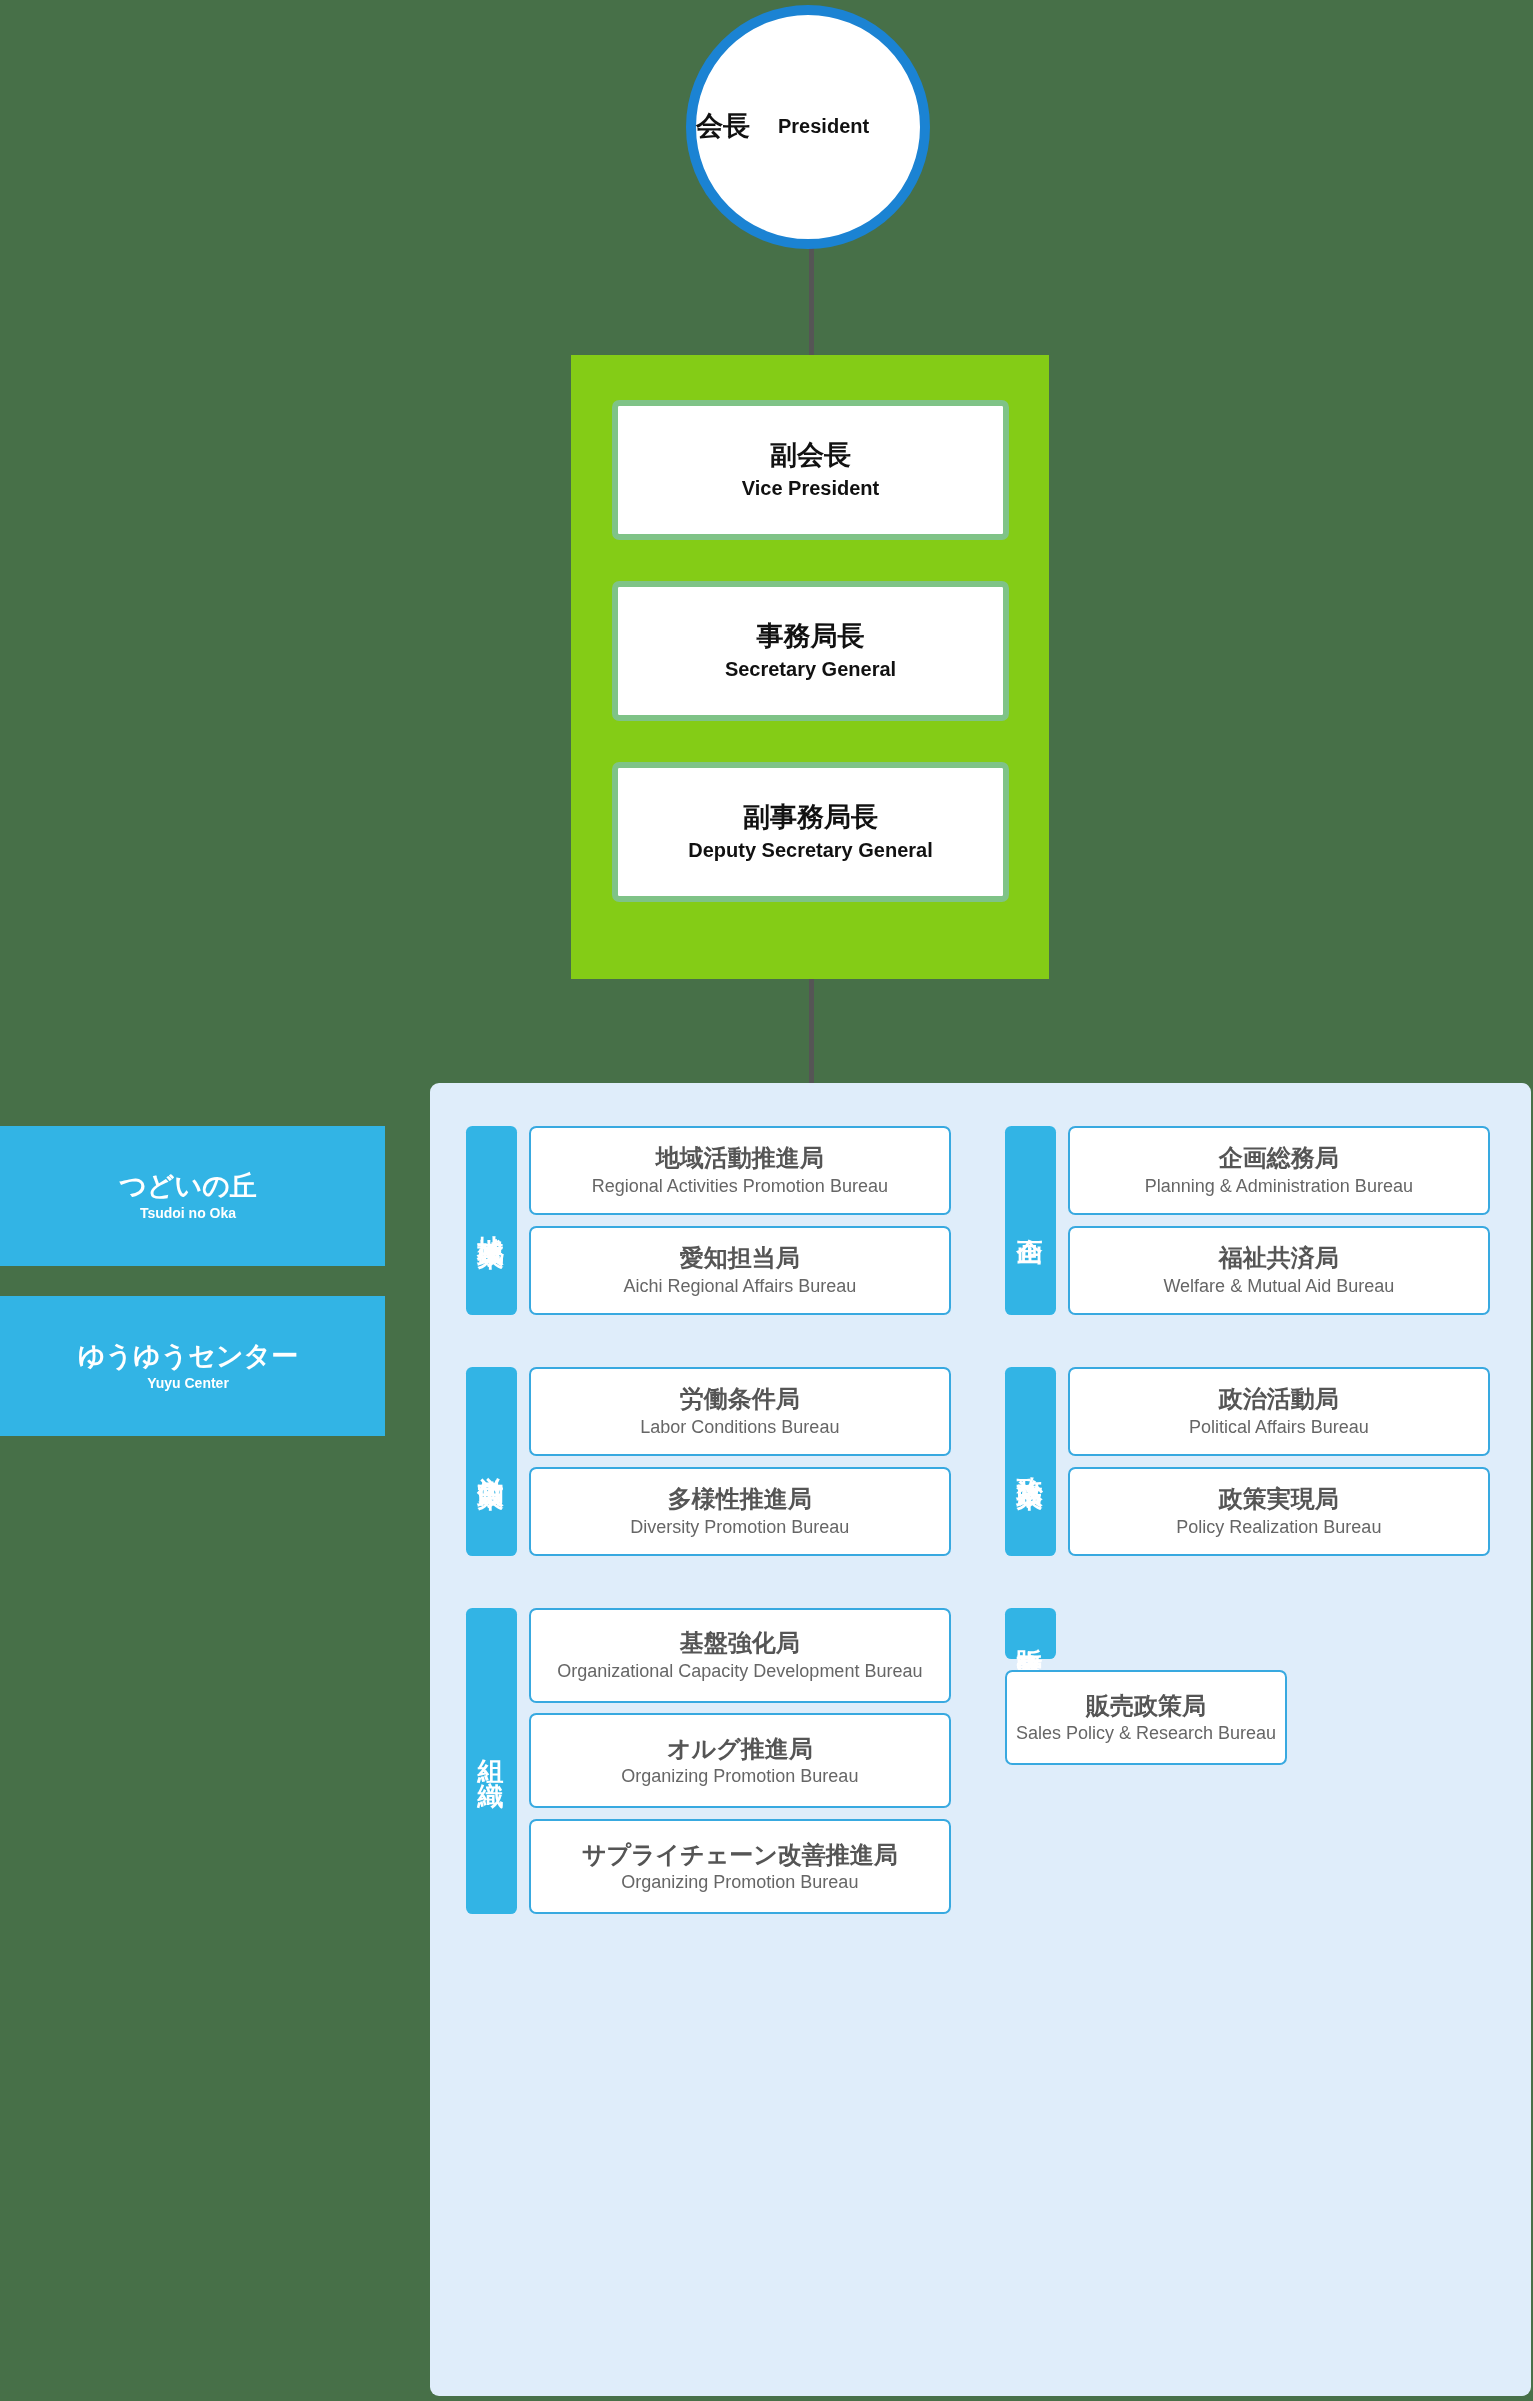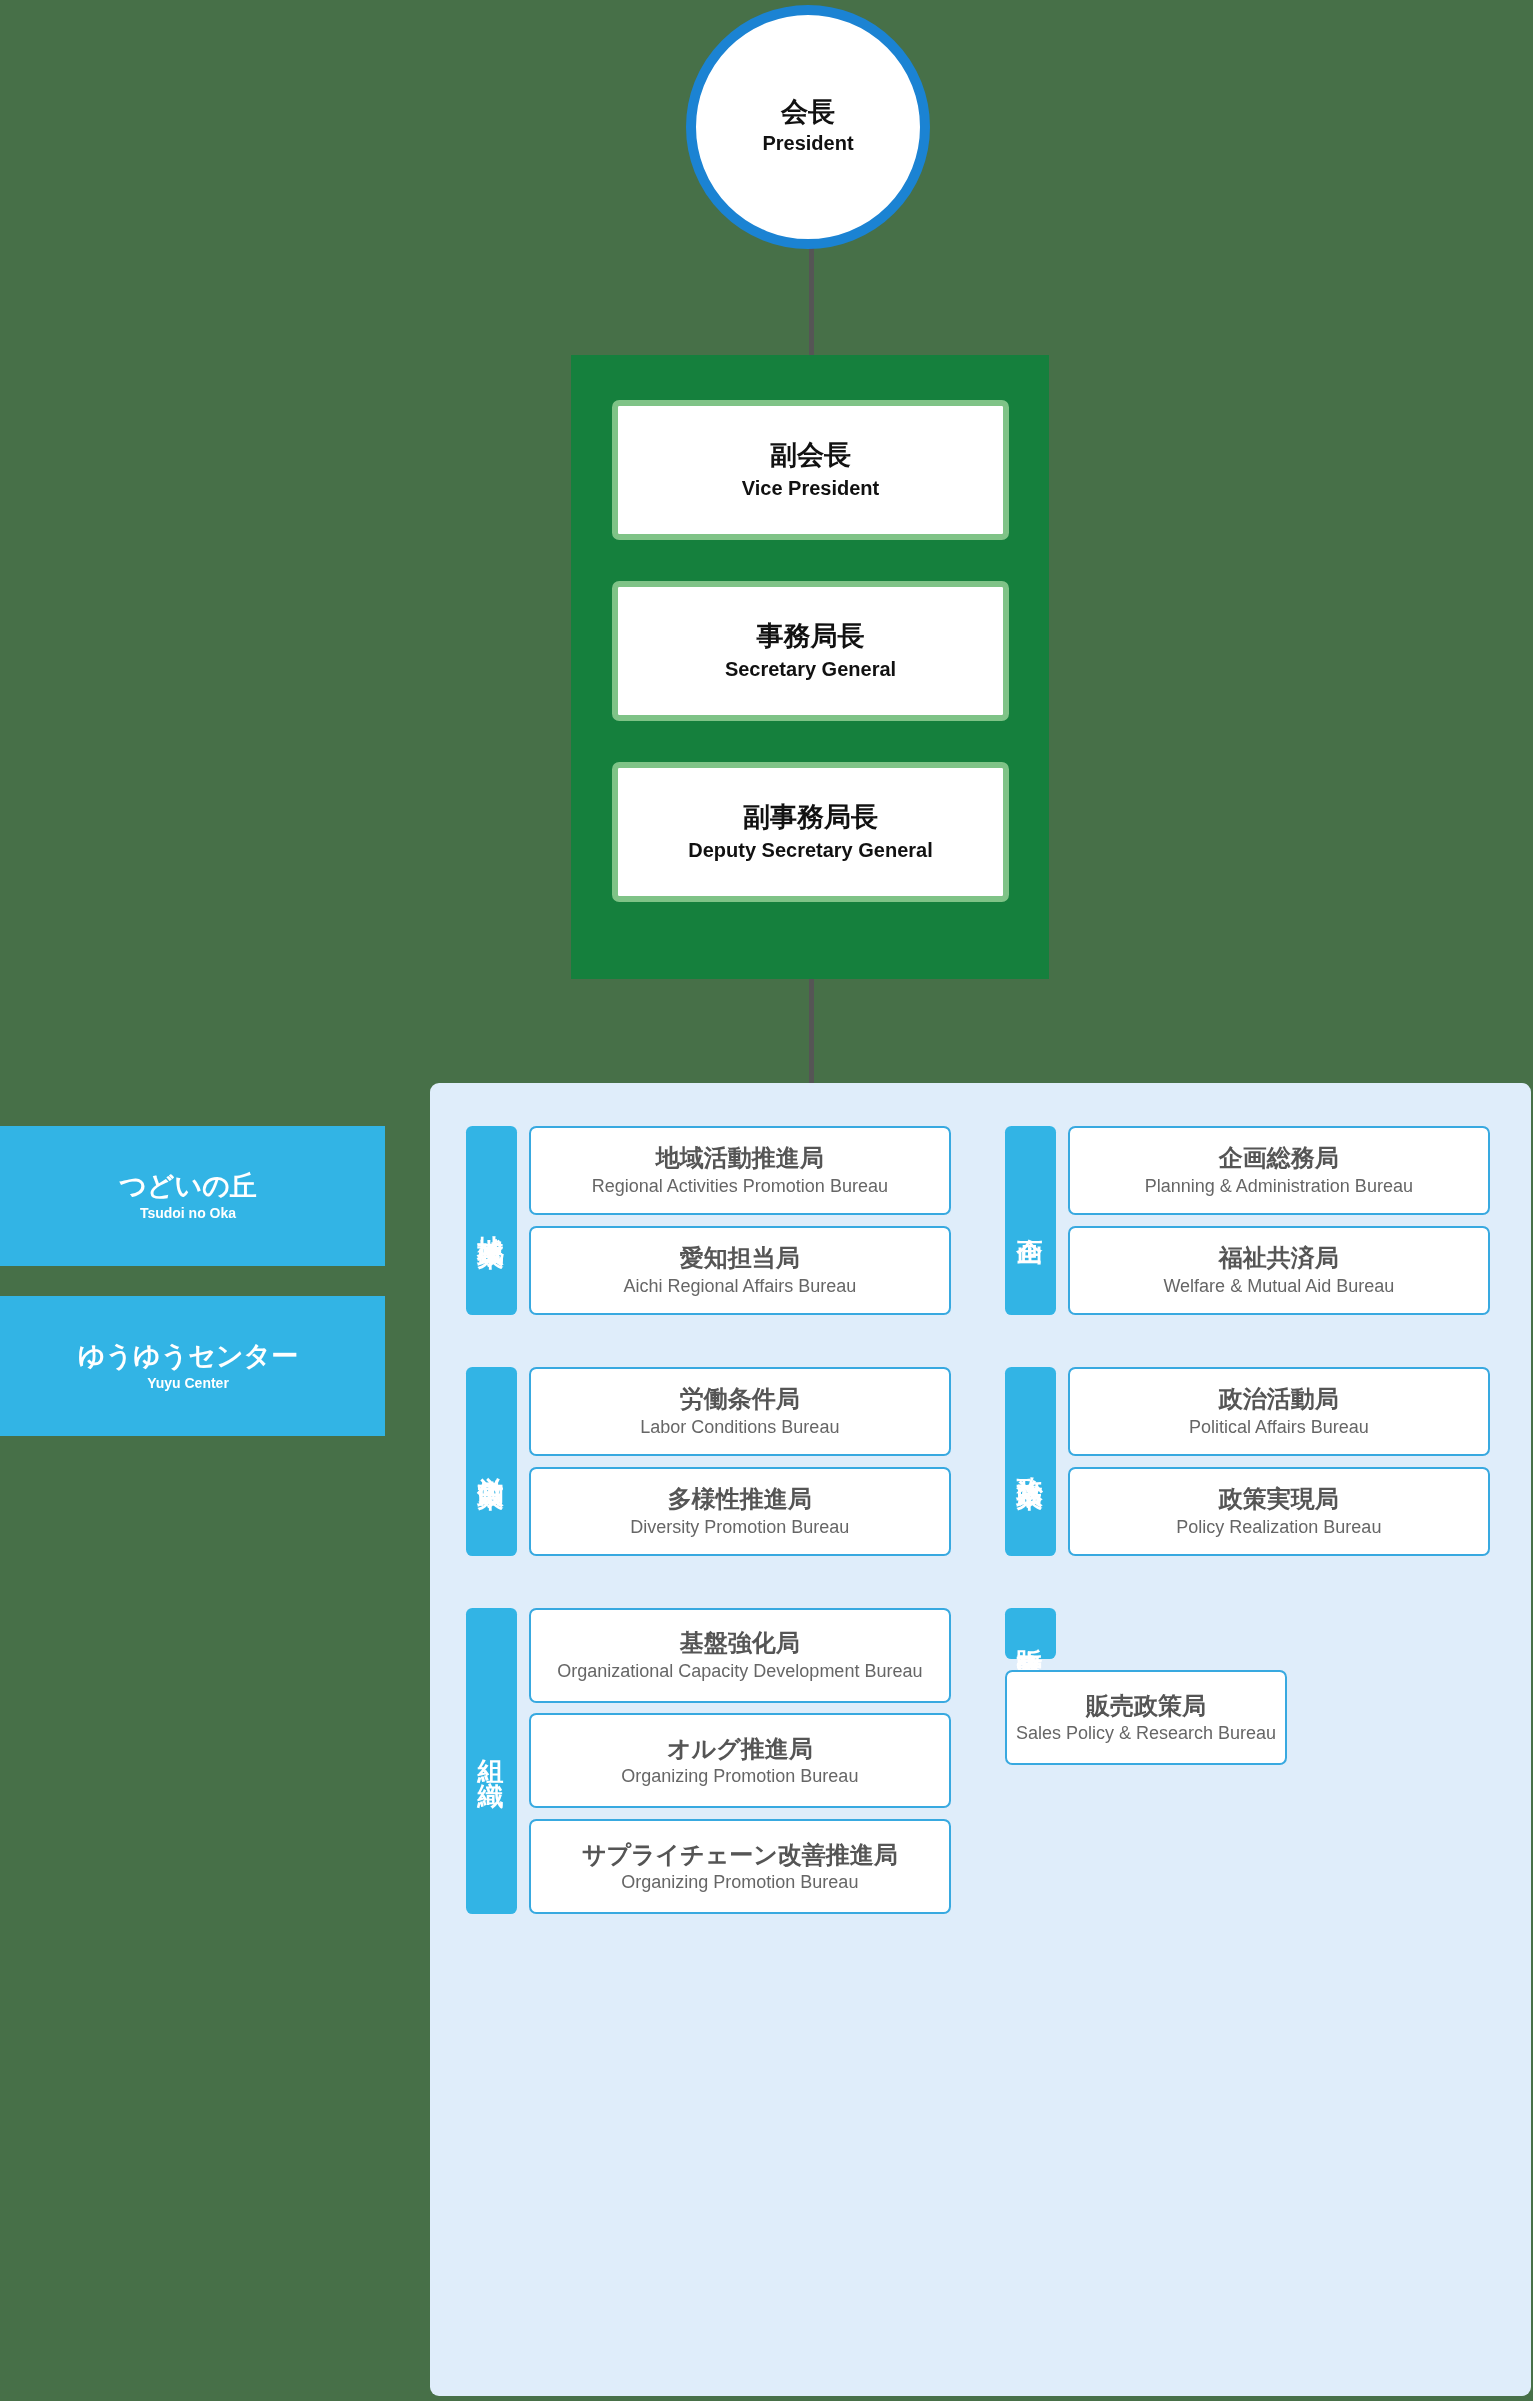--- a/index.html
+++ b/index.html
@@ -23,34 +23,35 @@
 
   
   #president {
     position: absolute;
     left: 686px; top: 4.5px;
     width: 244px; height: 244px;
     border-radius: 50%;
     background: #ffffff;
     border: 10px solid #1b83d3;
     display: flex;
-    flex-direction: column;
-    align-items: center;
-    justify-content: center;
+    flex-direction: row;
+    align-items: center;
+    justify-content: flex-start;
     z-index: 3;
+    gap: 28px;
   }
   #president .jp { font-size: 27px; font-weight: bold; color: #111; line-height: 1.25; }
   #president .en { font-size: 20px; font-weight: bold; color: #111; line-height: 1.35; }
 
   
   #exec-panel {
     position: absolute;
     left: 571px; top: 355px;
     width: 478px; height: 624px;
-    background: #15803d;
+    background: #84cc16;
     z-index: 2;
     padding: 45px 41px;
   }
   .exec-card {
     width: 397px; height: 140px;
     background: #ffffff;
     border: 6.3px solid #7fc387;
     border-radius: 7.2px;
     display: flex;
     flex-direction: column;

